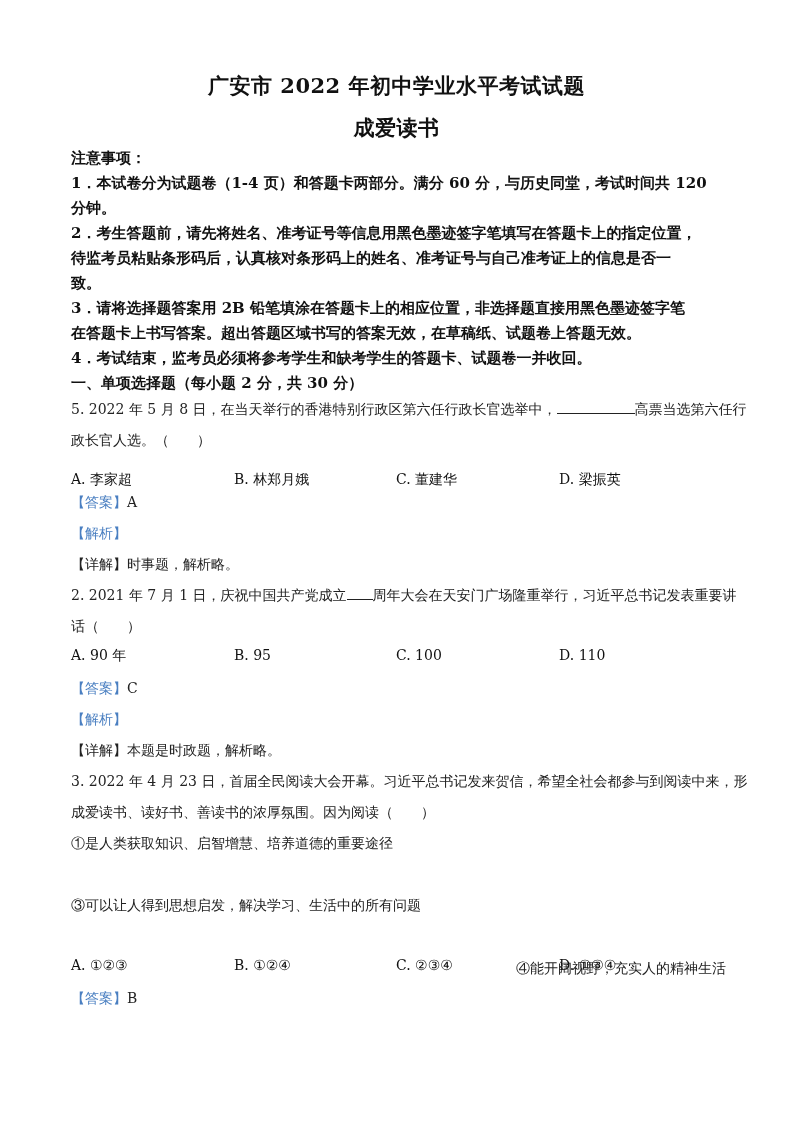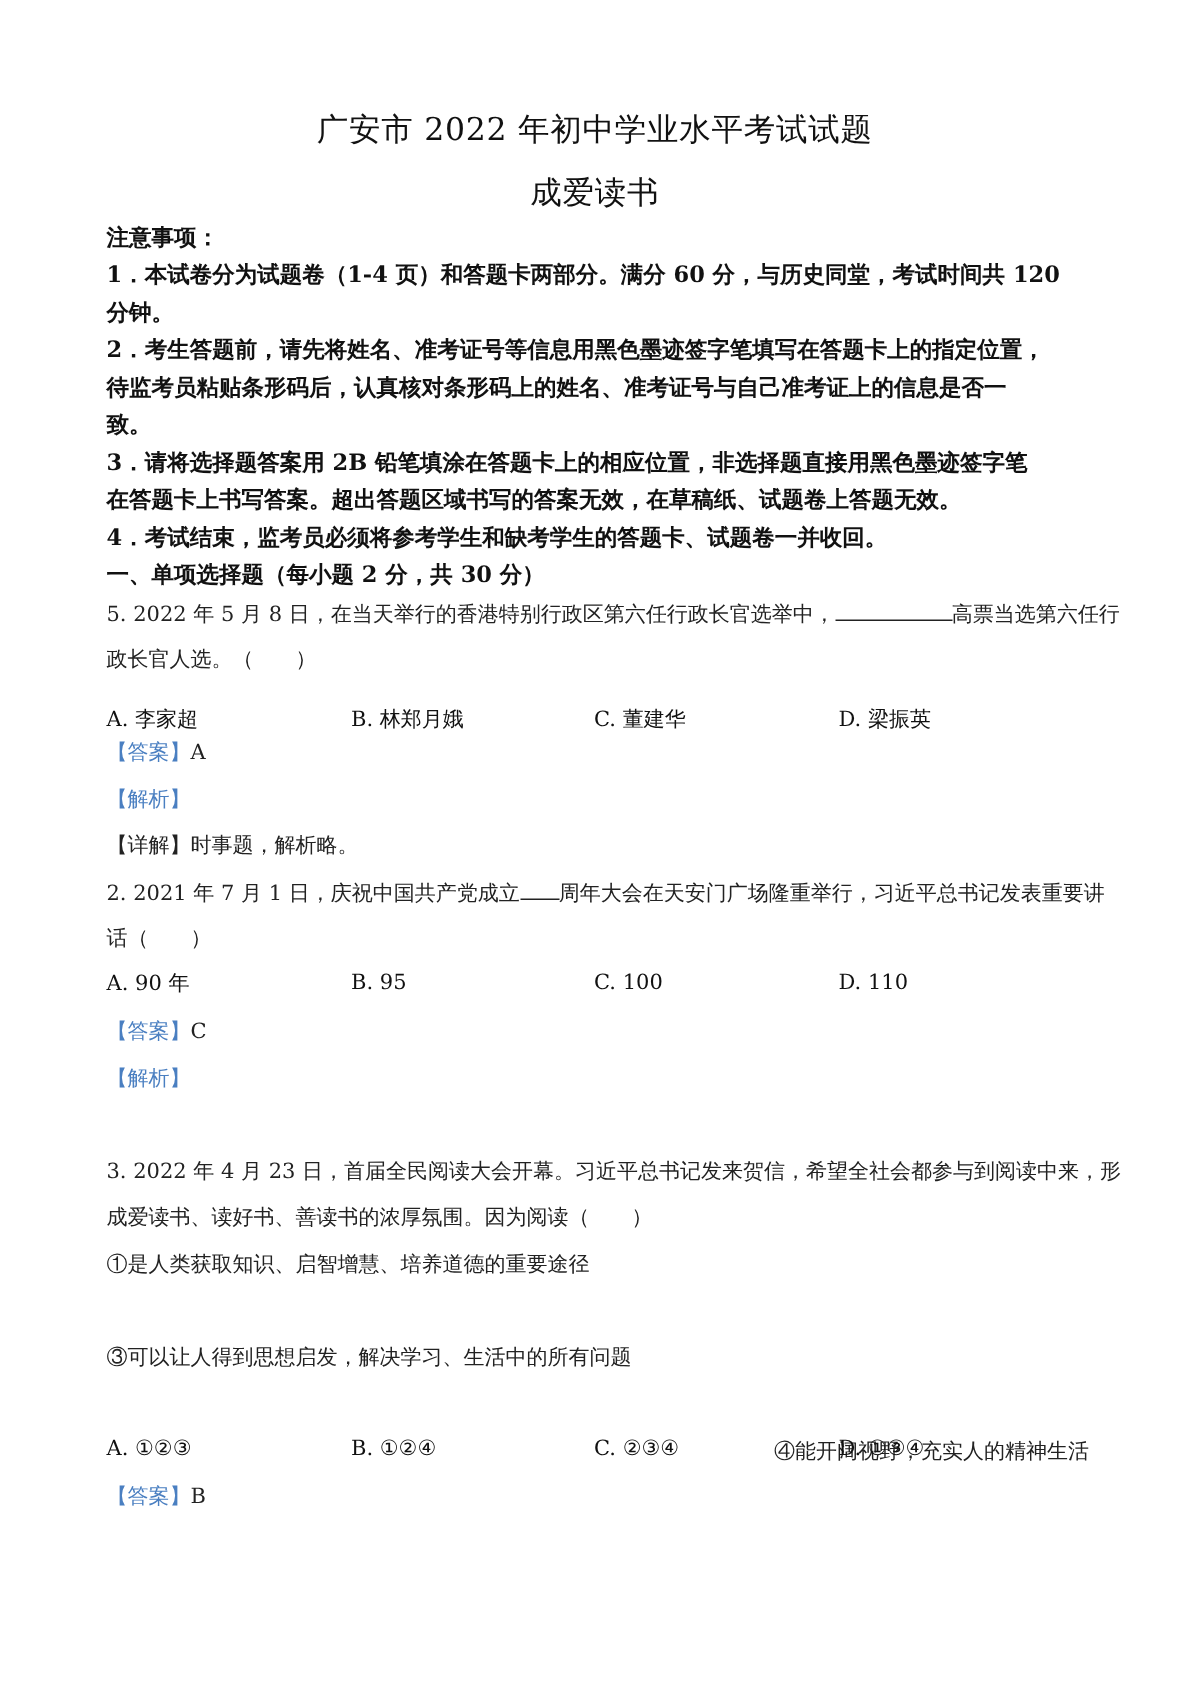--- a/index.html
+++ b/index.html
@@ -1,21 +1,21 @@
 <!DOCTYPE html>
 <html><head>
 <meta charset="utf-8">
 <style>
   html, body { margin: 0; padding: 0; background: #ffffff; }
   body { width: 793px; height: 1122px; position: relative; overflow: hidden;
          font-family: "DejaVu Serif", "Liberation Serif", serif; color: #111; }
   .page { position: absolute; left: 0; top: 0; width: 793px; height: 1122px; }
 
   .title { position: absolute; left: 0; width: 793px; text-align: center;
-           font-weight: normal; color: #111; }
+           font-weight: bold; color: #111; }
   .title.main { top: 72px; font-size: 21px; letter-spacing: 0.5px; }
   .title.sub  { top: 114px; font-size: 21px; letter-spacing: 0.5px; }
 
   .notice { position: absolute; left: 71px; width: 655px; font-weight: bold;
             font-size: 15px; line-height: 25px; color: #111; }
   .notice p { margin: 0; }
   .line { position: absolute; left: 71px; width: 655px; font-size: 14px; line-height: 20px;
           white-space: nowrap; color: #222; }
   .blank { display: inline-block; border-bottom: 1px solid #222; vertical-align: baseline;
            height: 14px; }
@@ -76,20 +76,23 @@
     <span class="opt b">B. 95</span>
     <span class="opt c">C. 100</span>
     <span class="opt d">D. 110</span>
   </div>
   <div class="line" style="top:678px;">
     <span class="tag">【答案】</span><span class="ans">C</span>
   </div>
   <div class="line" style="top:709px;">
     <span class="tag">【解析】</span>
   </div>
+  <div class="line" style="top:740px;">
+    <span class="tag-dark">【详解】</span><span>本题是时政题，解析略。</span>
+  </div>
 
   <div class="line" style="top:771px;">3. 2022 年 4 月 23 日，首届全民阅读大会开幕。习近平总书记发来贺信，希望全社会都参与到阅读中来，形</div>
   <div class="line" style="top:802px;">成爱读书、读好书、善读书的浓厚氛围。因为阅读（　　）</div>
   <div class="line" style="top:833px;">①是人类获取知识、启智增慧、培养道德的重要途径</div>
   <div class="line" style="top:895px;">③可以让人得到思想启发，解决学习、生活中的所有问题</div>
   <div class="line" style="top:958px;text-align:right;">④能开阔视野，充实人的精神生活</div>
   <div class="opts" style="top:957px;">
     <span class="opt a">A. ①②③</span>
     <span class="opt b">B. ①②④</span>
     <span class="opt c">C. ②③④</span>

